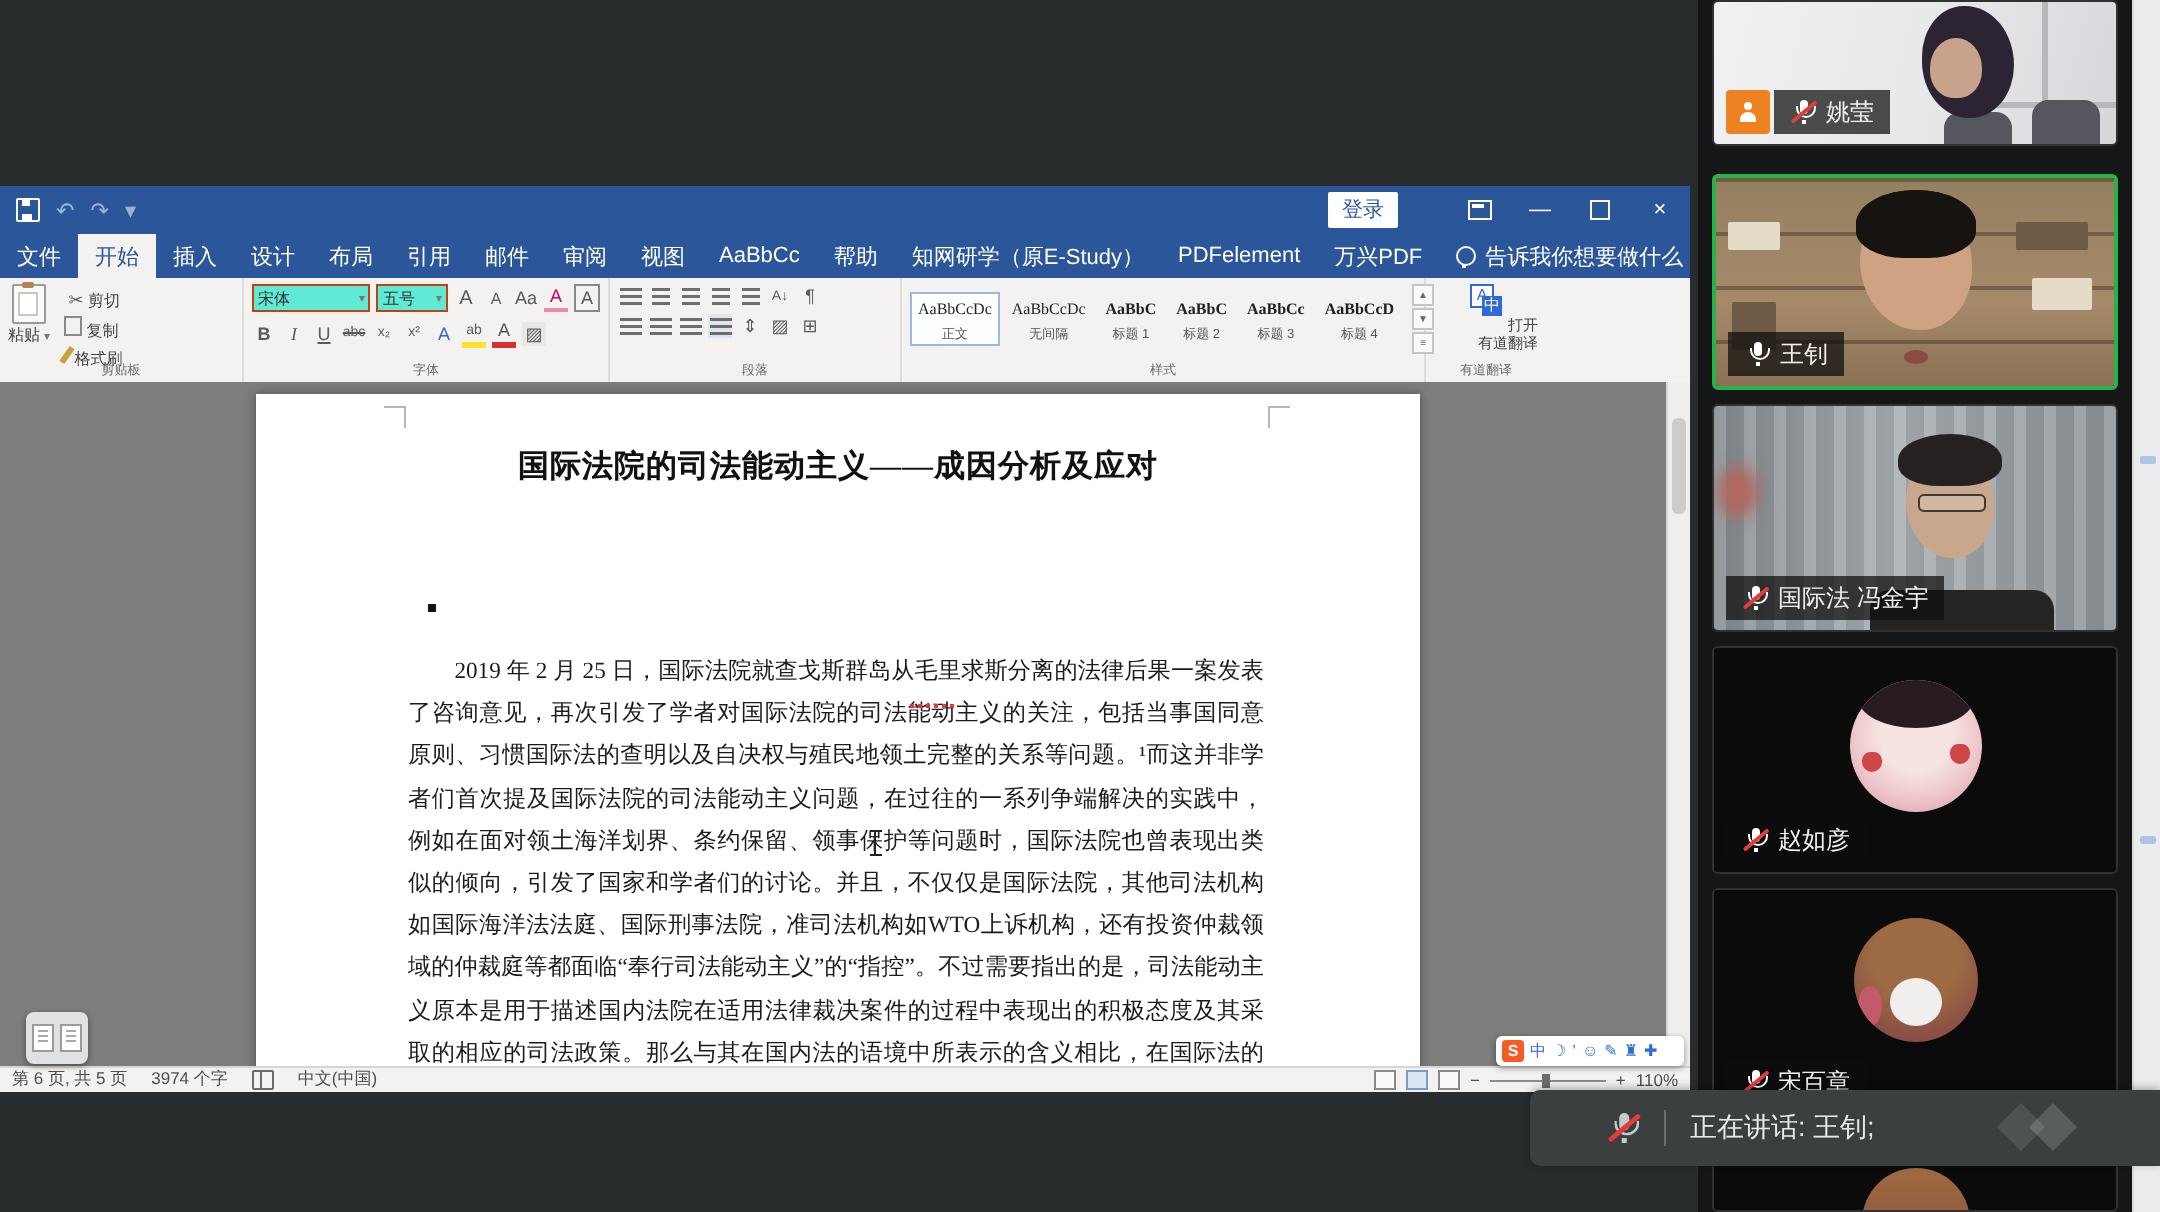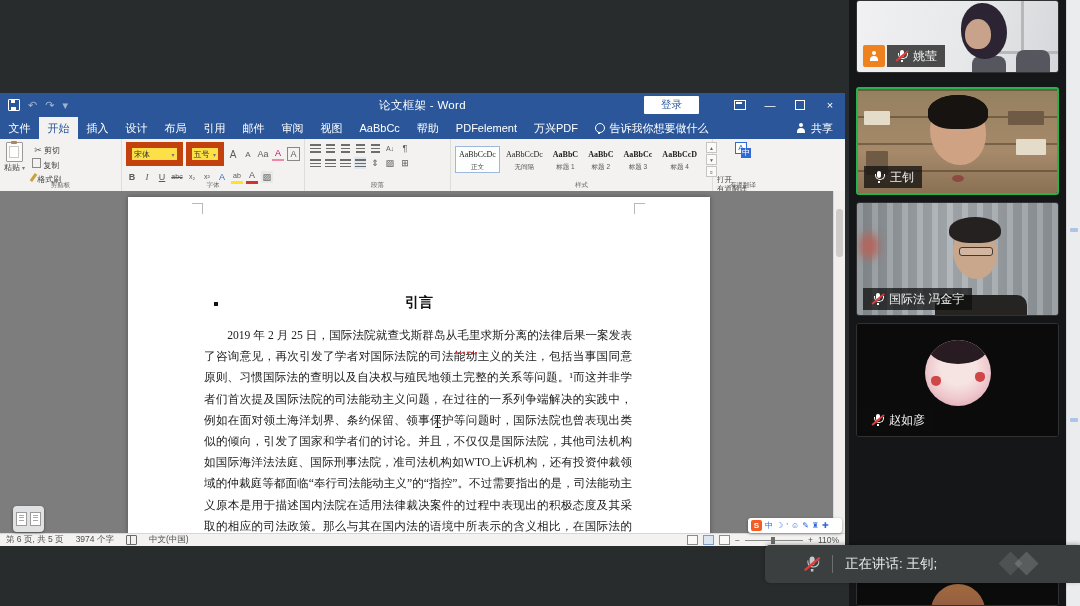--- a/index.html
+++ b/index.html
@@ -10,21 +10,21 @@
   
   #word{left:0;top:93px;width:845px;height:453px;background:#f3f2f1}
   .titlebar{left:0;top:0;width:100%;height:24px;background:#2b579a;color:#fff;display:flex;align-items:center}
   .qat{display:flex;align-items:center;gap:8px;padding-left:8px;z-index:2}
   .saveic{width:10px;height:10px;border:1.5px solid #fff;border-radius:1px;position:relative}
   .saveic::before{content:"";position:absolute;left:2px;top:0;width:4px;height:3px;background:#fff}
   .saveic::after{content:"";position:absolute;left:1.5px;bottom:0;width:5px;height:3.5px;background:#fff}
   .faded{opacity:.55;font-size:11px}
   .wtitle{position:absolute;left:0;right:0;text-align:center;font-size:11.5px;letter-spacing:.3px}
   .tb-right{margin-left:auto;display:flex;align-items:center;height:100%;z-index:2}
-  .signin{background:#fff;color:#2b579a;font-size:10.5px;padding:2px 17px;border-radius:1px;margin-right:26px}
+  .signin{background:#fff;color:#2b579a;font-size:10.5px;padding:2px 7px;border-radius:1px;margin-right:26px}
   .wbtn{width:30px;height:100%;display:flex;align-items:center;justify-content:center;font-size:11px}
   .ribopt{width:10px;height:8px;border:1px solid #fff;position:relative}
   .ribopt::after{content:"";position:absolute;left:1px;top:1px;width:6px;height:1.5px;background:#fff}
   .wrest{width:8px;height:8px;border:1px solid #fff}
 
   .tabrow{left:0;top:24px;width:100%;height:22px;background:#2b579a;display:flex;align-items:stretch;color:#fff;font-size:11px}
   .tab{display:flex;align-items:center;padding:0 8.5px;white-space:nowrap}
   .tab.active{background:#f3f2f1;color:#2b579a}
   .tellme{display:flex;align-items:center;gap:5px;padding:0 8px;white-space:nowrap}
   .bulb{width:8px;height:8px;border:1px solid #fff;border-radius:50%;position:relative}
@@ -38,41 +38,41 @@
   .ribbon{left:0;top:46px;width:100%;height:52px;background:#f3f2f1;border-bottom:1px solid #d8d6d4;display:flex}
   .rgroup{position:relative;border-right:1px solid #ddddda;height:100%;box-sizing:border-box;padding:3px 4px 9px}
   .rlabel{position:absolute;left:0;right:0;bottom:1px;text-align:center;font-size:6.5px;color:#6a6a68}
   .rcol{display:flex;flex-direction:column;justify-content:flex-start;gap:1px}
   .rrow{display:flex;align-items:center;gap:3px}
   .mi{display:inline-flex;align-items:center;justify-content:center;min-width:12px;height:12px;font-size:9px;color:#5a5a58}
   .clipboard{width:15px;height:18px;background:#fbfaf9;border:1px solid #9a9a98;border-radius:1px;position:relative;margin:0 auto}
   .clipboard::before{content:"";position:absolute;left:3.5px;top:-2px;width:6px;height:3px;background:#b5835a;border-radius:1px}
   .clipboard::after{content:"";position:absolute;left:2px;top:3px;width:8px;height:10px;background:#fff;border:1px solid #c9c8c6}
   .smalltxt{font-size:8px;color:#444}
-  .combo{background:#fde047;border:6px solid #c2410c;font-size:8px;color:#333;padding:0 2px;height:12px;display:flex;align-items:center;white-space:nowrap}
+  .combo{background:#5eead4;border:1px solid #c2410c;font-size:8px;color:#333;padding:0 2px;height:12px;display:flex;align-items:center;white-space:nowrap}
   .dd{font-size:6px;color:#777;margin-left:2px}
   .bars{width:11px;height:9px;background:repeating-linear-gradient(180deg,#6d6d6b 0 1.5px,transparent 1.5px 3.5px)}
   .bars.c{width:9px}
   .stylecards{display:flex;gap:2px;align-items:stretch}
   .scard{border:1px solid transparent;text-align:center;padding:3px 3px 0;white-space:nowrap}
   .scard.sel{border-color:#9cb8dc;background:#fdfefe}
   .ssample{font-family:"Liberation Serif",serif;font-size:8px;color:#222}
   .scard.h .ssample{font-weight:bold}
   .sname{font-size:6.5px;color:#555;margin-top:4px}
   .sscroll{display:flex;flex-direction:column;gap:1px;margin-left:2px}
   .sscroll span{width:9px;height:9px;border:1px solid #c6c5c3;background:#fbfaf9;font-size:5px;color:#666;display:flex;align-items:center;justify-content:center}
   .edrow{display:flex;align-items:center;gap:3px;font-size:8px;color:#444;white-space:nowrap}
   .ifind{width:6px;height:6px;border:1.2px solid #56698f;border-radius:50%;position:relative}
   .ifind::after{content:"";position:absolute;left:4.5px;top:4.5px;width:3px;height:1.2px;background:#56698f;transform:rotate(45deg)}
   .isel{width:0;height:0;border-left:4px solid #6a6a68;border-top:3px solid transparent;border-bottom:3px solid transparent}
   .ydicon{width:16px;height:16px;position:relative;margin:0 auto}
   .ydicon i{position:absolute;font-style:normal;font-size:8px;line-height:10px;text-align:center}
   .ydicon .a{left:0;top:0;width:10px;height:10px;background:#fff;border:1px solid #2f6bd8;color:#2f6bd8}
   .ydicon .z{right:0;bottom:0;width:10px;height:10px;background:#2f6bd8;color:#fff}
-  .ydtxt{font-size:7.5px;color:#444;text-align:left;line-height:8.5px;margin-top:18px}
+  .ydtxt{font-size:7.5px;color:#444;text-align:right;line-height:8.5px;margin-top:1px}
 
   
   .canvas{left:0;top:98px;width:100%;height:342px;background:#7d7d7e;overflow:hidden}
   .vsb{position:absolute;right:0;top:0;width:11px;height:100%;background:#f0efee;border-left:1px solid #d9d8d6}
   .vsb .thumb{position:absolute;left:2px;top:18px;width:7px;height:48px;background:#cdcccb;border-radius:3px}
   .page{position:absolute;left:128px;top:6px;width:582px;height:400px;background:#fff;box-shadow:0 0 5px rgba(0,0,0,.35)}
   .cmark{position:absolute;width:10px;height:10px;border-color:#b9b8b6}
   .cmL{left:64px;top:6px;border-left:1px solid #b9b8b6;border-top:1px solid #b9b8b6;border-left:none;border-top:none;border-right:1px solid #b9b8b6;border-bottom:1px solid #b9b8b6;border-right:none;border-bottom:none;border-top:1px solid #b9b8b6;border-right:1px solid #b9b8b6}
   .cmR{left:506px;top:6px;border-top:1px solid #b9b8b6;border-left:1px solid #b9b8b6}
   .doctitle{position:absolute;left:40px;right:40px;top:26px;text-align:center;font-family:"Liberation Serif",serif;font-weight:bold;font-size:15.5px;color:#111;letter-spacing:.5px}
@@ -168,21 +168,20 @@
 
 <div id="word" class="abs">
 
   <div class="titlebar abs">
     <div class="qat">
       <span class="saveic"></span>
       <span class="faded">↶</span>
       <span class="faded">↷</span>
       <span class="faded">▾</span>
     </div>
-    <div class="wtitle">论文框架 - Word</div>
     <div class="tb-right">
       <span class="signin">登录</span>
       <span class="wbtn">
           <i class="ribopt"></i>
         </span>
       <span class="wbtn">—</span>
       <span class="wbtn">
           <i class="wrest"></i>
         </span>
       <span class="wbtn">×</span>
@@ -194,20 +193,21 @@
     <span class="tab active">开始</span>
     <span class="tab">插入</span>
     <span class="tab">设计</span>
     <span class="tab">布局</span>
     <span class="tab">引用</span>
     <span class="tab">邮件</span>
     <span class="tab">审阅</span>
     <span class="tab">视图</span>
     <span class="tab">AaBbCc</span>
     <span class="tab">帮助</span>
+    <span class="tab">知网研学（原E-Study）</span>
     <span class="tab">PDFelement</span>
     <span class="tab">万兴PDF</span>
     <span class="tellme">
         <i class="bulb"></i>
         <span>告诉我你想要做什么</span>
       </span>
     <span class="share">
         <i class="person"></i>
         <span>共享</span>
       </span>
@@ -351,22 +351,22 @@
           </div>
       </div>
       <div class="rlabel">有道翻译</div>
     </div>
   </div>
 
   <div class="canvas abs">
     <div class="page">
       <i class="abs cmark cmL"></i>
       <i class="abs cmark cmR"></i>
+      <div class="doctitle">国际法院的司法能动主义——成因分析及应对</div>
       <i class="hbullet"></i>
-      <div class="docheading">引言</div>
       <div class="docbody">2019 年 2 月 25 日，国际法院就查戈斯群岛从毛里求斯分离的法律后果一案发表了咨询意见，再次引发了学者对国际法院的司法能动主义的关注，包括当事国同意原则、习惯国际法的查明以及自决权与殖民地领土完整的关系等问题。¹而这并非学者们首次提及国际法院的司法能动主义问题，在过往的一系列争端解决的实践中，例如在面对领土海洋划界、条约保留、领事保护等问题时，国际法院也曾表现出类似的倾向，引发了国家和学者们的讨论。并且，不仅仅是国际法院，其他司法机构如国际海洋法法庭、国际刑事法院，准司法机构如WTO上诉机构，还有投资仲裁领域的仲裁庭等都面临“奉行司法能动主义”的“指控”。不过需要指出的是，司法能动主义原本是用于描述国内法院在适用法律裁决案件的过程中表现出的积极态度及其采取的相应的司法政策。那么与其在国内法的语境中所表示的含义相比，在国际法的语境中，司法能动主义的内涵及其背后的成因是否相同，可能存在何种差异，这些问题均值得讨论。为此，需要厘清的是，当代国际争端解决已呈现出“司法化”的趋势，一个</div>
       <i class="squiggle"></i>
       <i class="caret"></i>
     </div>
     <div class="vsb">
         <i class="thumb"></i>
       </div>
   </div>
 
   <div class="statusbar abs">
@@ -487,20 +487,35 @@
           <span class="mic muted">
             <i class="b"></i>
             <i class="c"></i>
             <i class="s"></i>
           </span>
           <span>国际法 冯金宇</span>
         </span>
       </div>
   </div>
 
+  <div class="tile" style="top:444px;height:114px">
+    <div class="vid vdark">
+      <span class="avatar av5"></span>
+    </div>
+    <div class="namebar">
+        <span class="npill">
+          <span class="mic muted">
+            <i class="b"></i>
+            <i class="c"></i>
+            <i class="s"></i>
+          </span>
+          <span>宋百章</span>
+        </span>
+      </div>
+  </div>
 
   <div class="tile" style="top:565px;height:41px">
     <div class="vid vdark">
       <span class="avatar av6"></span>
     </div>
   </div>
 </div>
 
 <div id="banner" class="abs">
   <span class="mic muted dim">

